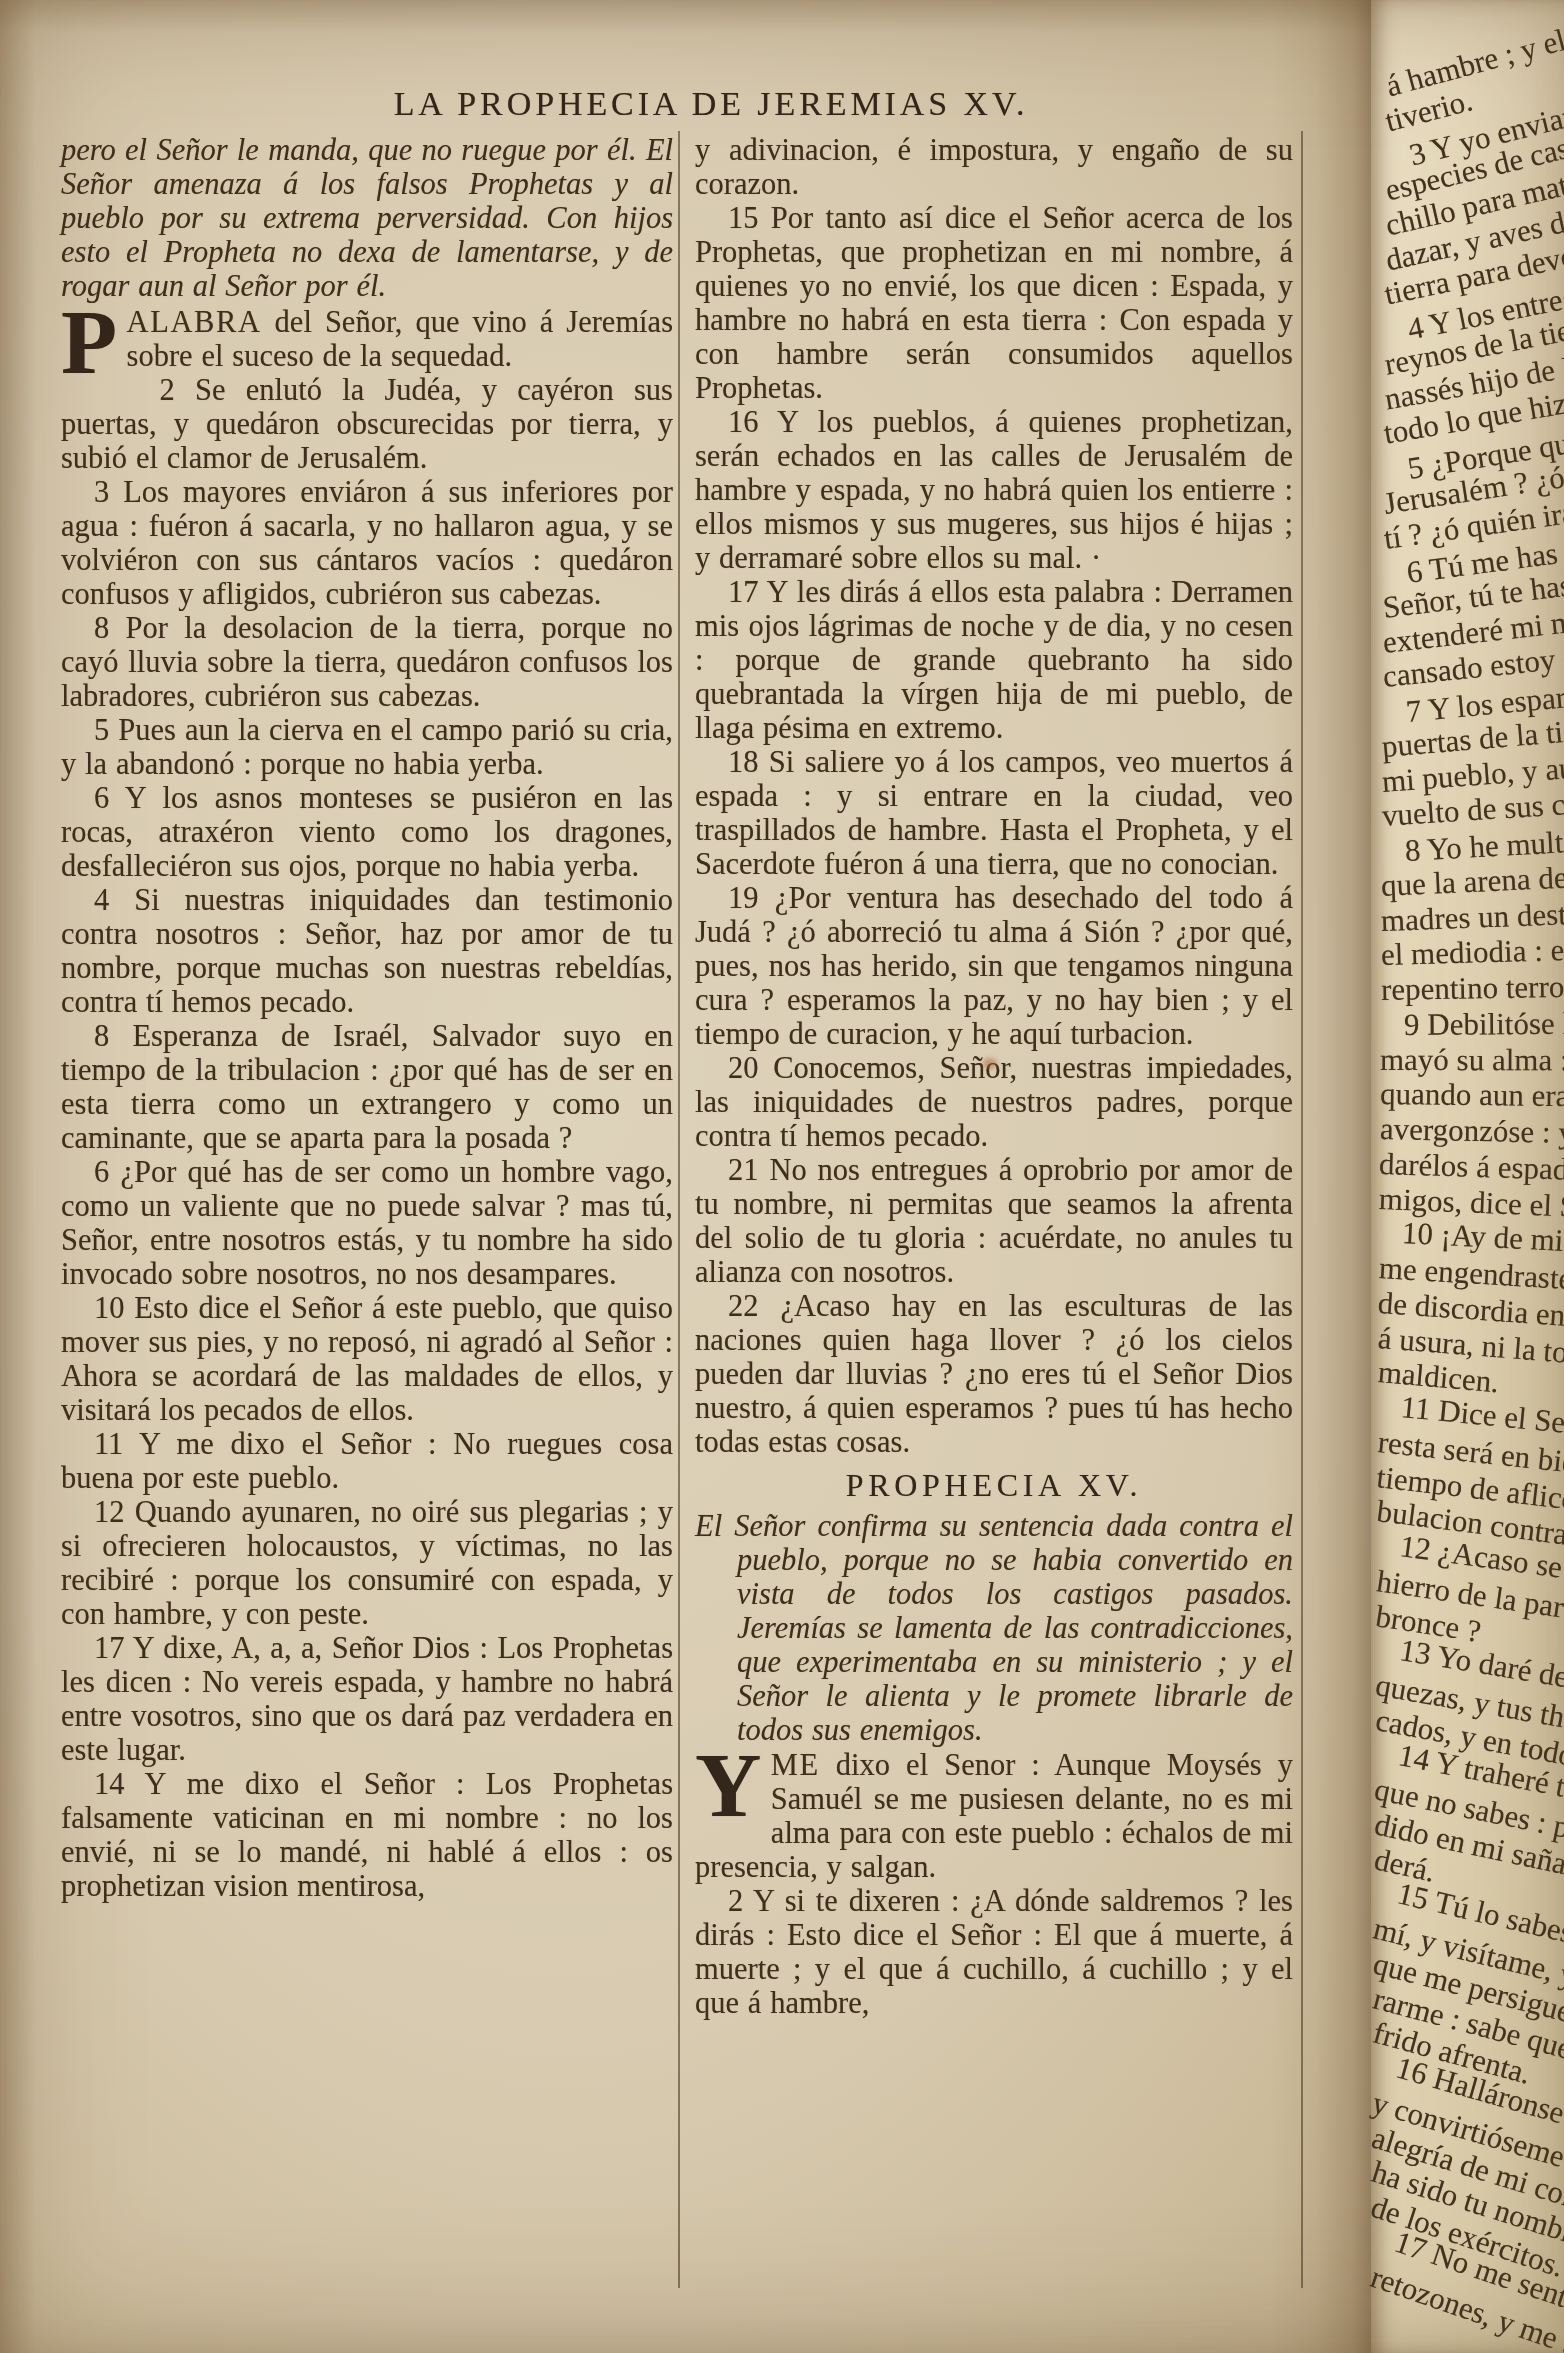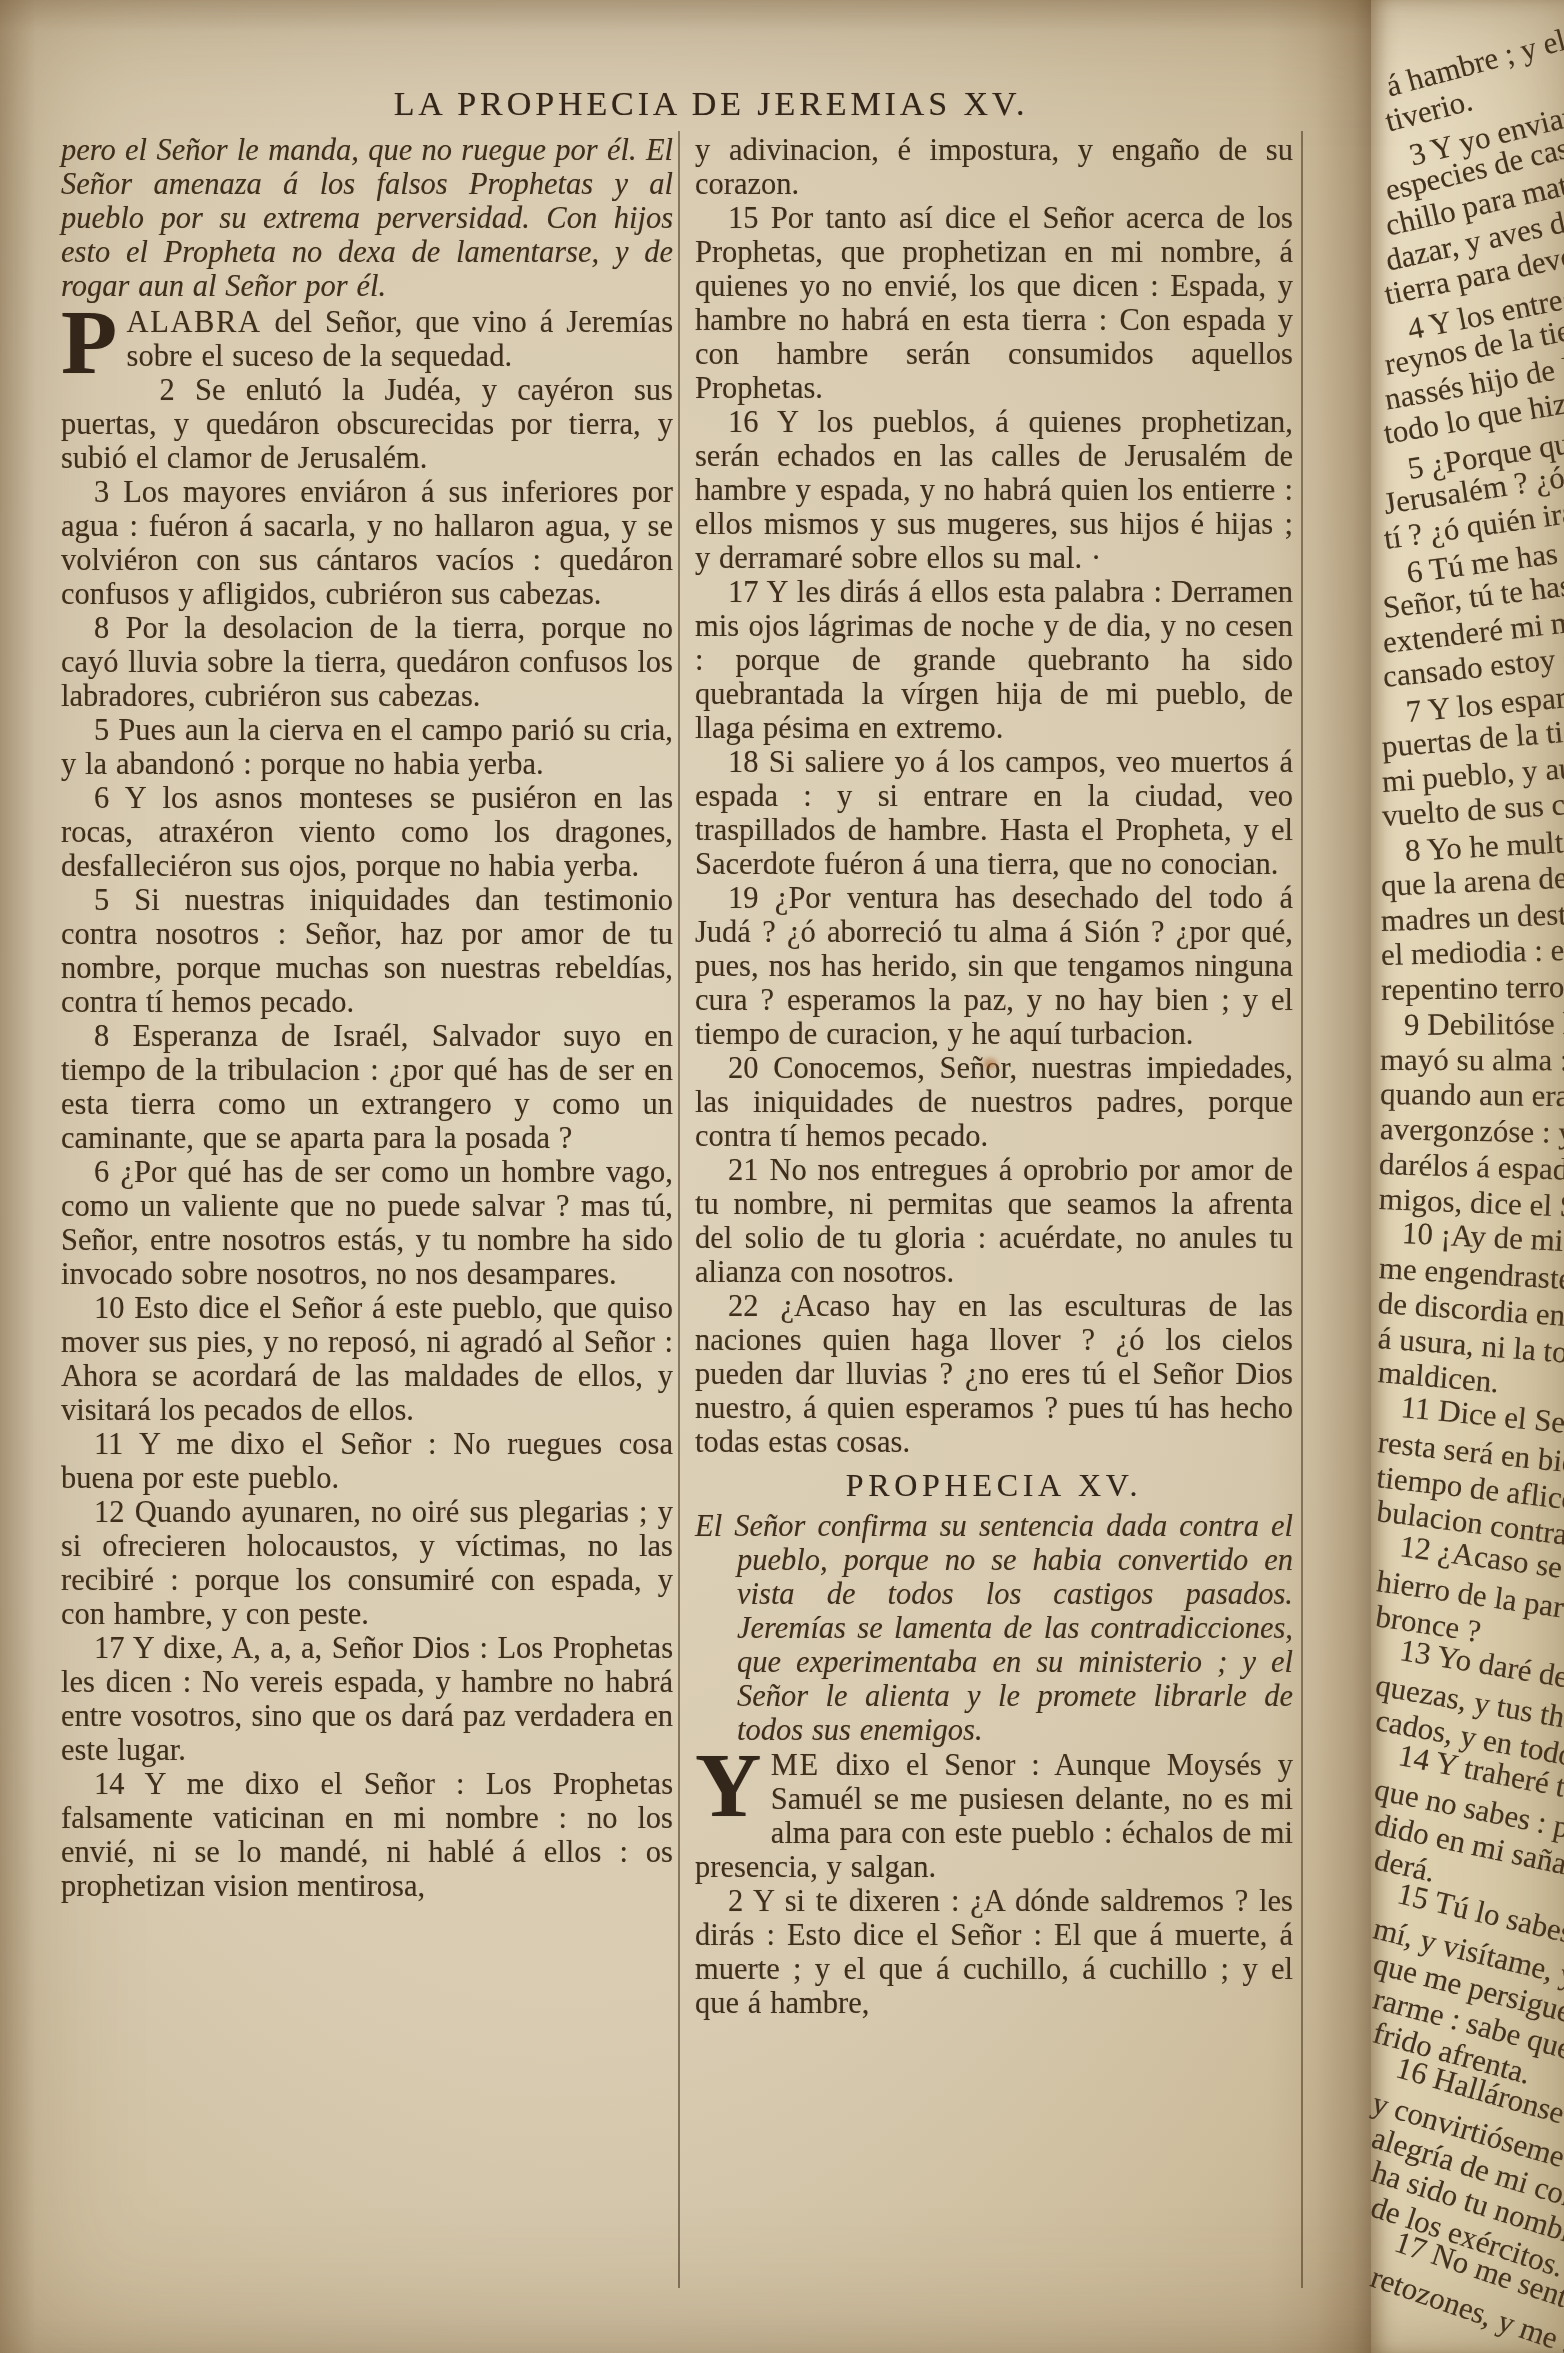--- a/index.html
+++ b/index.html
@@ -83,21 +83,21 @@
       <p class="italic cont">pero el Señor le manda, que no ruegue por él. El Señor amenaza á los falsos Prophetas y al pueblo por su extrema perversidad. Con hijos esto el Propheta no dexa de lamentarse, y de rogar aun al Señor por él.</p>
       <p class="dropcap-par"><span class="dropcap">P</span><span class="firstword">ALABRA</span>
         <span>del Señor, que vino á Jeremías sobre el suceso de la sequedad.</span></p>
       <div>
 
       <p class="verse">2 Se enlutó la Judéa, y cayéron sus puertas, y quedáron obscurecidas por tierra, y subió el clamor de Jerusalém.</p>
           <p class="verse">3 Los mayores enviáron á sus inferiores por agua : fuéron á sacarla, y no hallaron agua, y se volviéron con sus cántaros vacíos : quedáron confusos y afligidos, cubriéron sus cabezas.</p>
           <p class="verse">8 Por la desolacion de la tierra, porque no cayó lluvia sobre la tierra, quedáron confusos los labradores, cubriéron sus cabezas.</p>
           <p class="verse">5 Pues aun la cierva en el campo parió su cria, y la abandonó : porque no habia yerba.</p>
           <p class="verse">6 Y los asnos monteses se pusiéron en las rocas, atraxéron viento como los dragones, desfalleciéron sus ojos, porque no habia yerba.</p>
-          <p class="verse">5 Si nuestras iniquidades dan testimonio contra nosotros : Señor, haz por amor de tu nombre, porque muchas son nuestras rebeldías, contra tí hemos pecado.</p>
+          <p class="verse">4 Si nuestras iniquidades dan testimonio contra nosotros : Señor, haz por amor de tu nombre, porque muchas son nuestras rebeldías, contra tí hemos pecado.</p>
           <p class="verse">8 Esperanza de Israél, Salvador suyo en tiempo de la tribulacion : ¿por qué has de ser en esta tierra como un extrangero y como un caminante, que se aparta para la posada ?</p>
           <p class="verse">6 ¿Por qué has de ser como un hombre vago, como un valiente que no puede salvar ? mas tú, Señor, entre nosotros estás, y tu nombre ha sido invocado sobre nosotros, no nos desampares.</p>
           <p class="verse">10 Esto dice el Señor á este pueblo, que quiso mover sus pies, y no reposó, ni agradó al Señor : Ahora se acordará de las maldades de ellos, y visitará los pecados de ellos.</p>
           <p class="verse">11 Y me dixo el Señor : No ruegues cosa buena por este pueblo.</p>
           <p class="verse">12 Quando ayunaren, no oiré sus plegarias ; y si ofrecieren holocaustos, y víctimas, no las recibiré : porque los consumiré con espada, y con hambre, y con peste.</p>
           <p class="verse">17 Y dixe, A, a, a, Señor Dios : Los Prophetas les dicen : No vereis espada, y hambre no habrá entre vosotros, sino que os dará paz verdadera en este lugar.</p>
           <p class="verse">14 Y me dixo el Señor : Los Prophetas falsamente vaticinan en mi nombre : no los envié, ni se lo mandé, ni hablé á ellos : os prophetizan vision mentirosa,</p>
         </div>
     </div>
 

